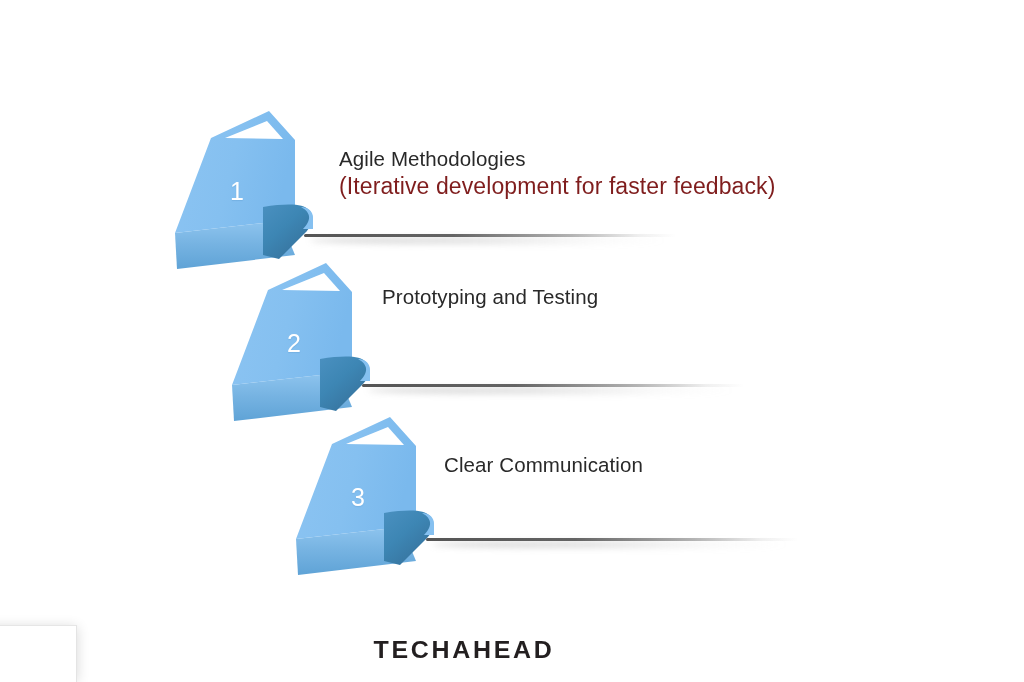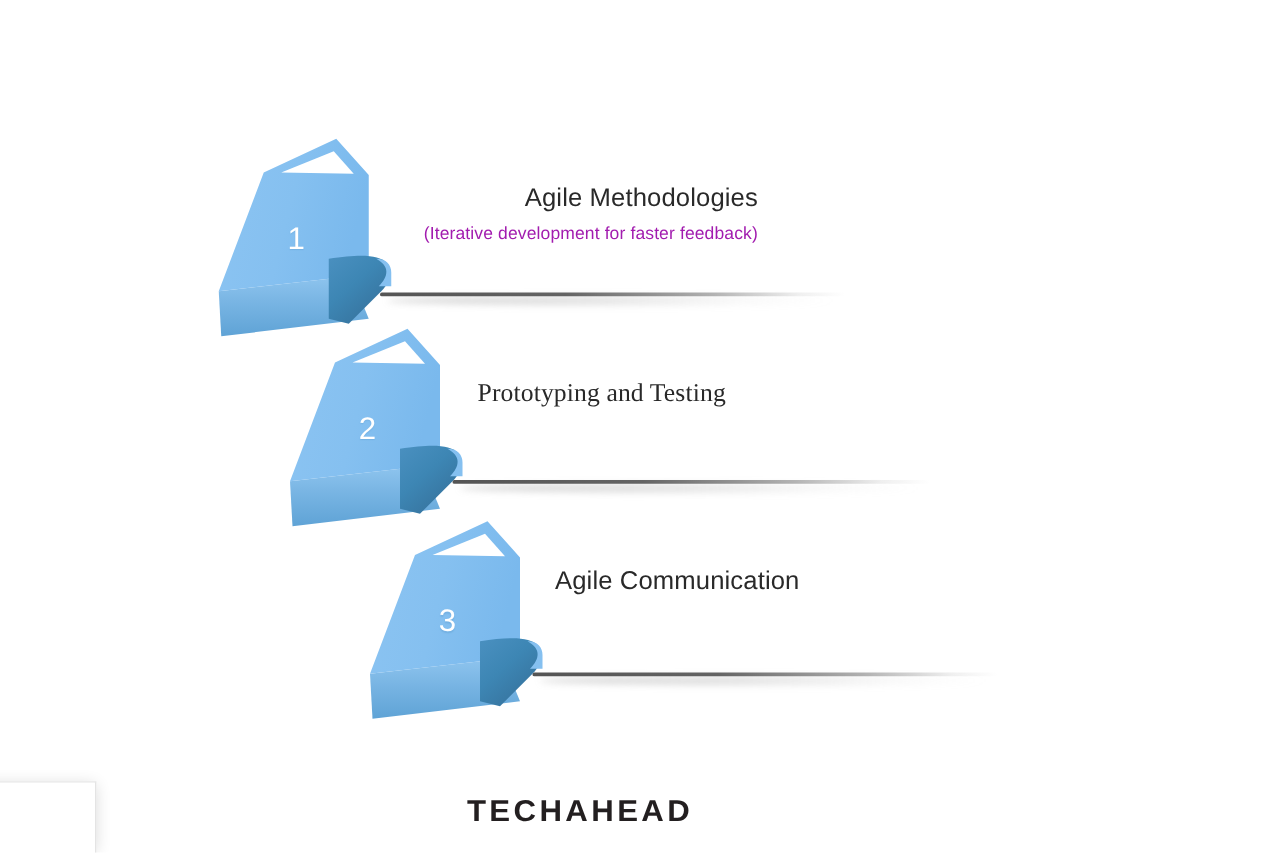--- a/index.html
+++ b/index.html
@@ -116,27 +116,26 @@
     color: #2b2b2b;
     font-family: "Liberation Sans", sans-serif;
     white-space: nowrap;
   }
   .step-title {
     font-size: 20.5px;
     line-height: 26.5px;
     font-weight: 400;
     color: #292929;
     letter-spacing: 0.1px;
-    text-align: right;
   }
   .step-sub {
-    font-size: 14px;
+    font-size: 23px;
     line-height: 26.5px;
     font-weight: 400;
-    color: #a21caf;
+    color: #7f1d1d;
     letter-spacing: 0.1px;
   }
 
   
   .brand {
     position: absolute;
     left: 0;
     top: 636px;
     width: 928px;
     text-align: center;
@@ -238,21 +237,21 @@
       <div class="marker-number">
         <span style="left:67px; top:76px;">2</span>
       </div>
     </div>
 
     <div class="connector" style="left:362px; top:381px; width:382px;">
       <div class="line-shadow"></div>
       <div class="line"></div>
     </div>
 
-    <div class="step-text" style="left:382px; top:302px;font-family:Liberation Serif, serif;">
+    <div class="step-text" style="left:382px; top:284px;">
       <div class="step-title">Prototyping and Testing</div>
     </div>
   </div>
 
   <div class="step-row">
 
     <div class="marker" style="left:284px; top:409px;">
       <svg viewBox="0 0 260 180" xmlns="http://www.w3.org/2000/svg">
         <defs>
           <linearGradient id="bodyGrad3" x1="0" y1="0" x2="1" y2="0.25">
@@ -283,21 +282,21 @@
         <span style="left:67px; top:76px;">3</span>
       </div>
     </div>
 
     <div class="connector" style="left:426px; top:535px; width:372px;">
       <div class="line-shadow"></div>
       <div class="line"></div>
     </div>
 
     <div class="step-text" style="left:444px; top:452px;">
-      <div class="step-title">Agile Communication</div>
+      <div class="step-title">Clear Communication</div>
     </div>
   </div>
 
   <div class="brand">
     <span>TECHAHEAD</span>
   </div>
 
   <div class="corner-artifact"></div>
 
 </div>

